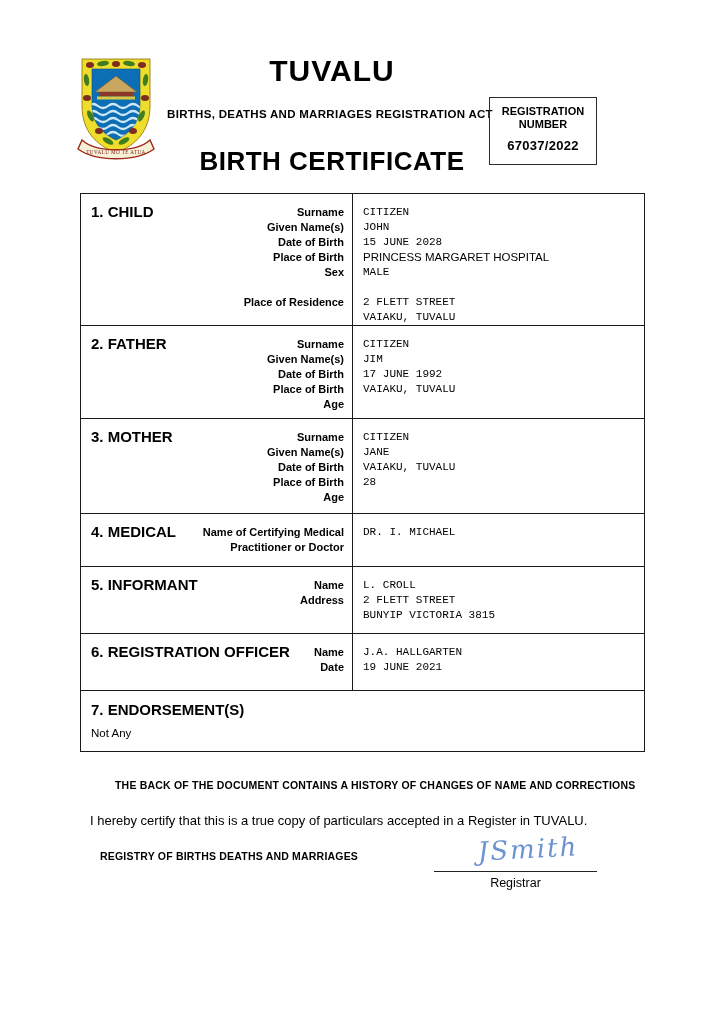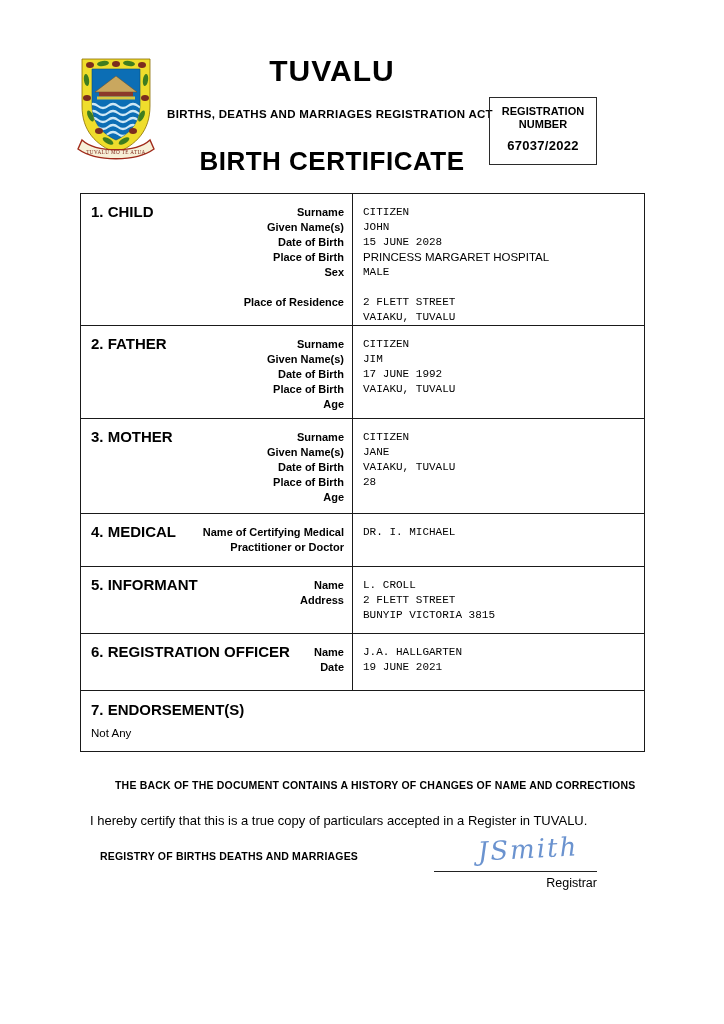--- a/index.html
+++ b/index.html
@@ -38,21 +38,21 @@
   .endorse-note{font-size:11.5px;padding:9px 0 0 10px;}
 
   
   .backnote{position:absolute;left:86px;top:779px;font-size:10.5px;font-weight:bold;letter-spacing:0.2px;margin-left:29px;}
   .certify{position:absolute;left:90px;top:813px;font-size:13px;}
   .registry{position:absolute;left:100px;top:850px;font-size:10.5px;font-weight:bold;letter-spacing:0.2px;}
   .signature{position:absolute;left:458px;top:834px;width:140px;text-align:center;
              font-family:"DejaVu Serif",serif;font-style:italic;font-size:26px;
              color:#6b93cf;transform:rotate(-3deg);letter-spacing:2px;}
   .sigline{position:absolute;left:434px;top:871px;width:163px;border-top:1.6px solid #222;}
-  .registrar{position:absolute;left:434px;top:876px;width:163px;text-align:right;font-size:12.5px;}
+  .registrar{position:absolute;left:434px;top:876px;width:163px;text-align:center;font-size:12.5px;}
 </style>
 </head>
 <body>
 
 <div class="page">
 
   <div class="emblem">
     <svg width="84" height="108" viewBox="0 0 84 108" xmlns="http://www.w3.org/2000/svg">
       <defs>
         <clipPath id="innerShield">

